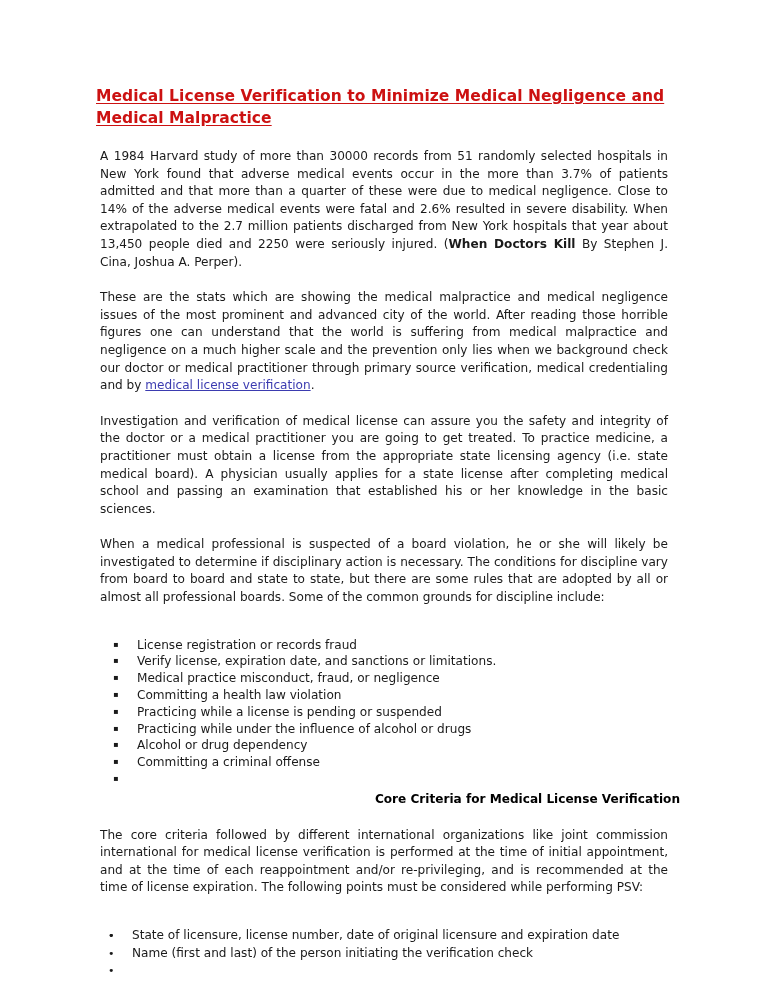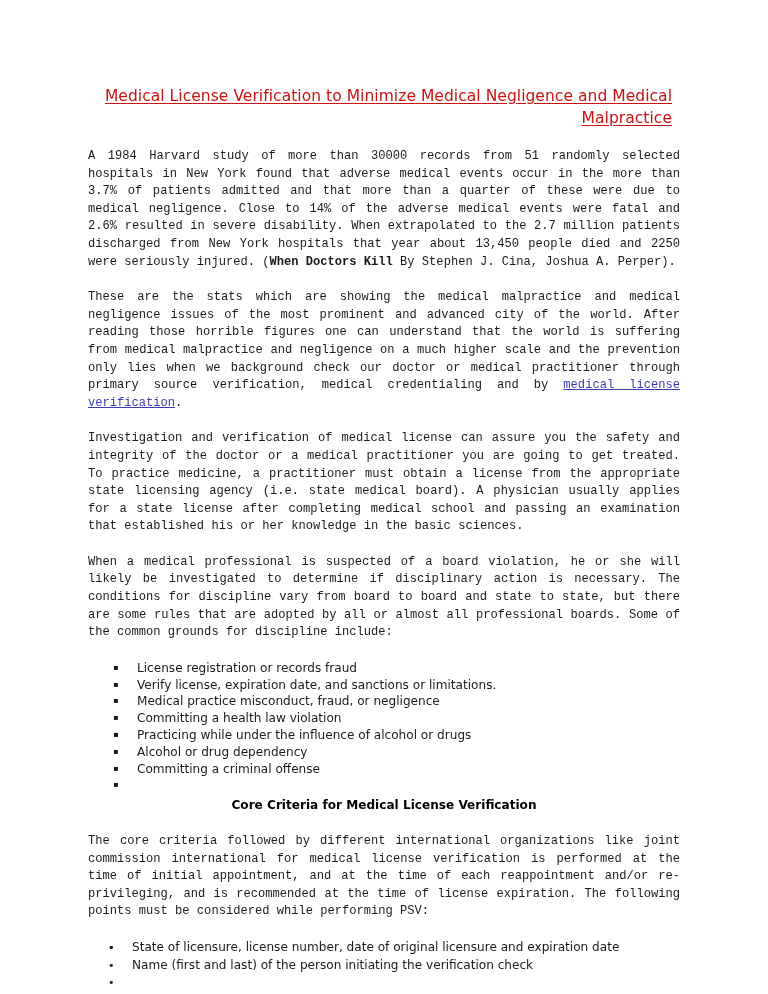--- a/index.html
+++ b/index.html
@@ -23,56 +23,55 @@
     box-sizing: border-box;
     padding: 0;
   }
   .content {
     position: absolute;
     left: 88px;
     top: 86px;
     width: 592px;
   }
   .doc-title {
-    text-align: right;
-    font-weight: normal;
+    text-align: left;
+    font-weight: bold;
     font-size: 15.5px;
     line-height: 21.5px;
     color: #cc1111;
     text-decoration: underline;
     text-underline-offset: 2px;
     margin: 0 0 0 0;
     padding: 0 8px;
     letter-spacing: 0.05px;
   }
   .para {
     text-align: justify;
     font-size: 12.1px;
     line-height: 17.6px;
-    margin: 0;
+    margin: 12px;
     padding: 0;
     color: #1a1a1a;
     word-spacing: 0px;
-    font-family: Liberation Mono, monospace;
   }
   .para.first { margin-top: 19px; }
   .para.spaced { margin-top: 18px; }
   .para b, .para strong { font-weight: bold; }
   a.doclink {
     color: #3b3bb0;
     text-decoration: underline;
   }
   .section-heading {
     font-size: 12.1px;
     line-height: 17.6px;
     font-weight: bold;
     color: #000000;
     margin: 0;
     padding: 0;
-    text-align: center;
+    text-align: right;
   }
   ul.bullets {
     list-style: none;
     margin: 0;
     padding: 0;
   }
   ul.bullets li {
     position: relative;
     font-size: 12.1px;
     line-height: 16.8px;
@@ -117,21 +116,21 @@
 
     <p class="para spaced">When a medical professional is suspected of a board violation, he or she will likely be investigated to determine if disciplinary action is necessary. The conditions for discipline vary from board to board and state to state, but there are some rules that are adopted by all or almost all professional boards. Some of the common grounds for discipline include:</p>
 
     <div class="gap-md"></div>
 
     <ul class="bullets square-bullets">
       <li><span class="bullet-glyph">▪</span><span>License registration or records fraud</span></li>
       <li><span class="bullet-glyph">▪</span><span>Verify license, expiration date, and sanctions or limitations.</span></li>
       <li><span class="bullet-glyph">▪</span><span>Medical practice misconduct, fraud, or negligence</span></li>
       <li><span class="bullet-glyph">▪</span><span>Committing a health law violation</span></li>
-      <li><span class="bullet-glyph">▪</span></li>
+      <li><span class="bullet-glyph">▪</span><span>Practicing while a license is pending or suspended</span></li>
       <li><span class="bullet-glyph">▪</span><span>Practicing while under the influence of alcohol or drugs</span></li>
       <li><span class="bullet-glyph">▪</span><span>Alcohol or drug dependency</span></li>
       <li><span class="bullet-glyph">▪</span><span>Committing a criminal offense</span></li>
       <li><span class="bullet-glyph">▪</span></li>
     </ul>
 
     <div class="gap-lg"></div>
 
     <p class="section-heading">Core Criteria for Medical License Verification</p>
 

